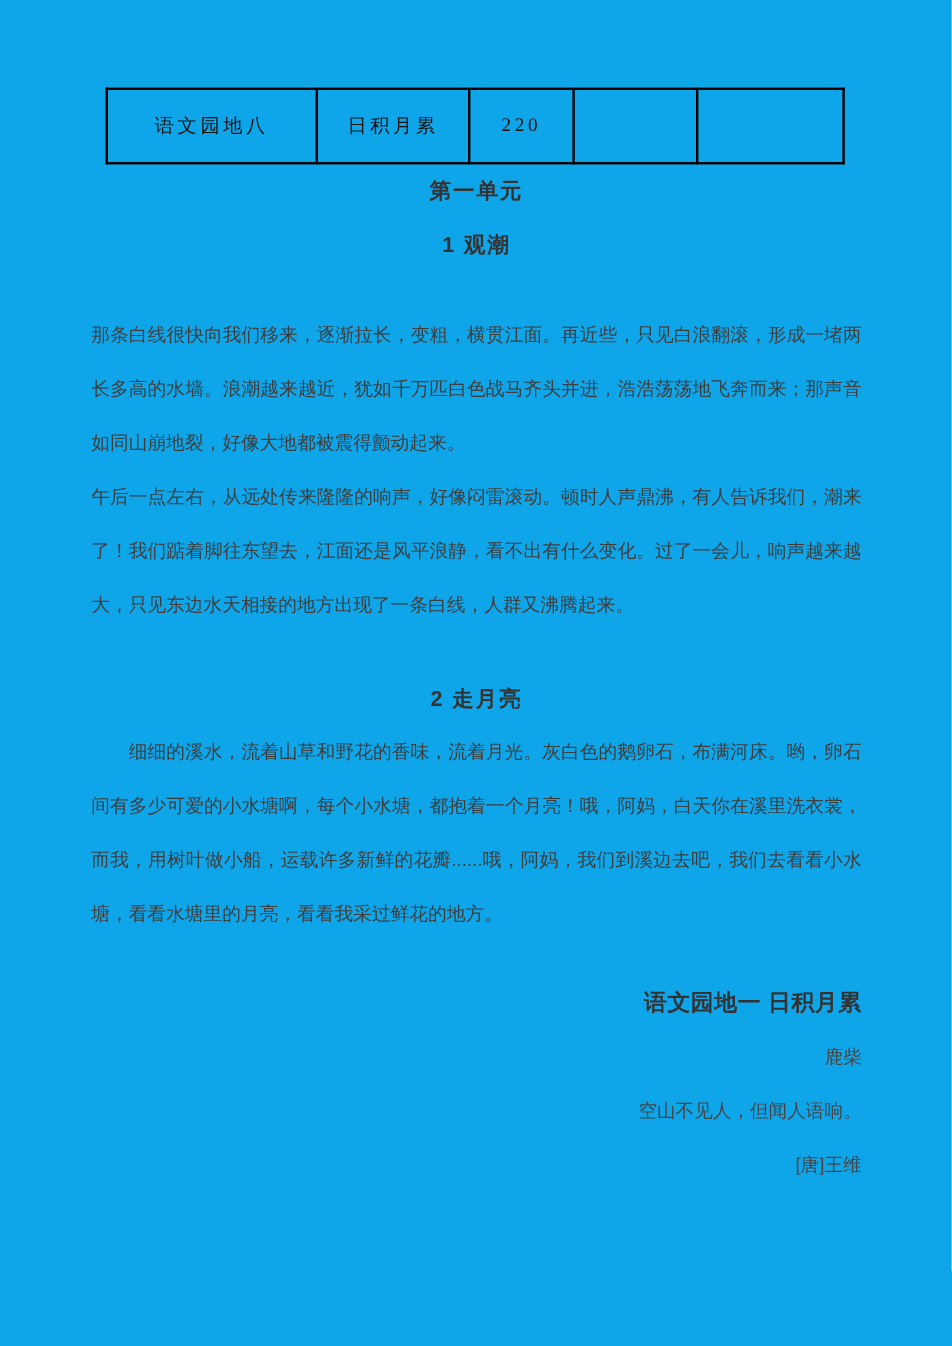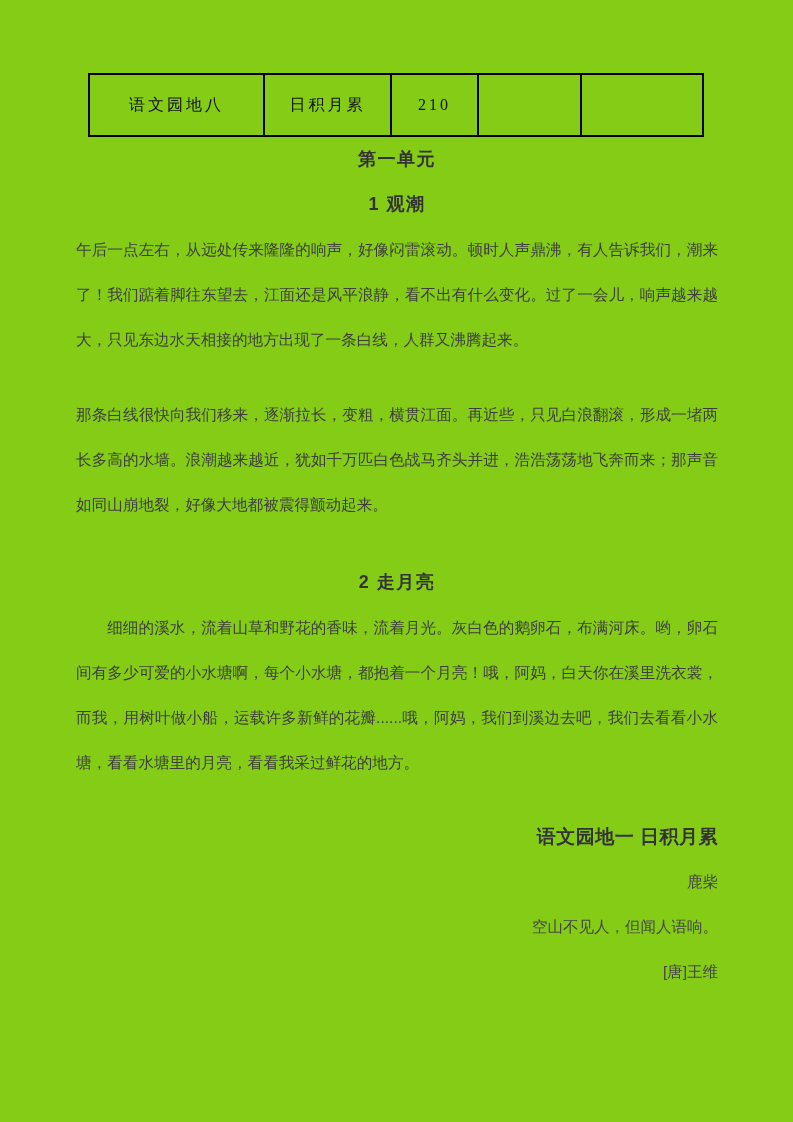--- a/index.html
+++ b/index.html
@@ -11,21 +11,21 @@
     width: 793px;
     height: 1122px;
     font-family: "Liberation Sans", sans-serif;
     overflow: hidden;
   }
   .page {
     box-sizing: border-box;
     width: 793px;
     height: 1122px;
     padding: 73px 75px 0 76px;
-    background: #84cc16;
+    background: #0ea5e9;
   }
   
   .header-table {
     border-collapse: collapse;
     table-layout: fixed;
     width: 614px;
     margin-left: 12px;
   }
   .header-table td {
     border: 2px solid #000000;
@@ -91,34 +91,34 @@
       <col style="width:175px">
       <col style="width:127px">
       <col style="width:87px">
       <col style="width:103px">
       <col style="width:122px">
     </colgroup>
     <tbody>
       <tr>
         <td>语文园地八</td>
         <td>日积月累</td>
-        <td>210</td>
+        <td>220</td>
         <td></td>
         <td></td>
       </tr>
     </tbody>
   </table>
 
   <h2 class="unit-heading">第一单元</h2>
 
   <h3 class="lesson-title">1 观潮</h3>
 
+  <p class="body-para para-gap">那条白线很快向我们移来，逐渐拉长，变粗，横贯江面。再近些，只见白浪翻滚，形成一堵两长多高的水墙。浪潮越来越近，犹如千万匹白色战马齐头并进，浩浩荡荡地飞奔而来；那声音如同山崩地裂，好像大地都被震得颤动起来。</p>
+
   <p class="body-para">午后一点左右，从远处传来隆隆的响声，好像闷雷滚动。顿时人声鼎沸，有人告诉我们，潮来了！我们踮着脚往东望去，江面还是风平浪静，看不出有什么变化。过了一会儿，响声越来越大，只见东边水天相接的地方出现了一条白线，人群又沸腾起来。</p>
-
-  <p class="body-para para-gap">那条白线很快向我们移来，逐渐拉长，变粗，横贯江面。再近些，只见白浪翻滚，形成一堵两长多高的水墙。浪潮越来越近，犹如千万匹白色战马齐头并进，浩浩荡荡地飞奔而来；那声音如同山崩地裂，好像大地都被震得颤动起来。</p>
 
   <h3 class="lesson-title lesson2-gap">2 走月亮</h3>
 
   <p class="body-para indented">细细的溪水，流着山草和野花的香味，流着月光。灰白色的鹅卵石，布满河床。哟，卵石间有多少可爱的小水塘啊，每个小水塘，都抱着一个月亮！哦，阿妈，白天你在溪里洗衣裳，而我，用树叶做小船，运载许多新鲜的花瓣......哦，阿妈，我们到溪边去吧，我们去看看小水塘，看看水塘里的月亮，看看我采过鲜花的地方。</p>
 
   <h4 class="garden-title">语文园地一 日积月累</h4>
 
   <p class="center-line">鹿柴</p>
 
   <p class="center-line">空山不见人，但闻人语响。</p>

